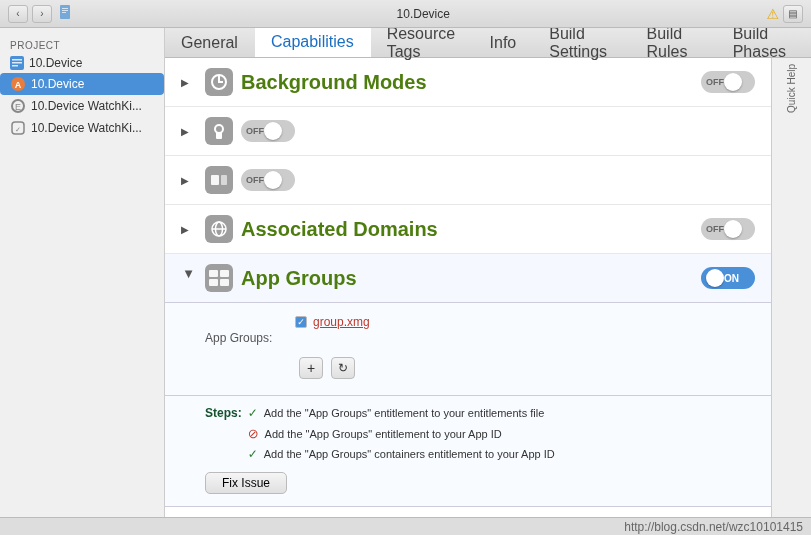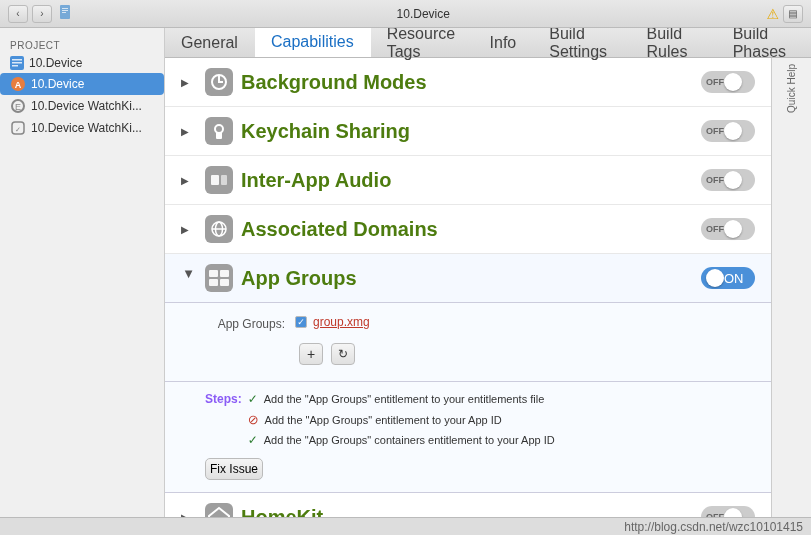--- a/index.html
+++ b/index.html
@@ -44,34 +44,34 @@
     .cap-icon { width: 28px; height: 28px; flex-shrink: 0; margin: 0 8px; display: flex; align-items: center; justify-content: center; }
     .cap-title { flex: 1; font-size: 20px; font-weight: 600; color: #4d7c0f; }
     .toggle { width: 54px; height: 22px; border-radius: 11px; display: flex; align-items: center; justify-content: flex-start; padding: 0 5px; font-size: 10px; font-weight: 700; flex-shrink: 0; cursor: pointer; }
     .toggle.off { background: #ccc; color: #666; }
     .toggle.on { background: #4a90d9; color: white; }
     .toggle-knob { width: 18px; height: 18px; background: white; border-radius: 50%; box-shadow: 0 1px 2px rgba(0,0,0,0.3); }
 
     
     .app-groups-content { padding: 12px 40px 16px; border-bottom: 1px solid #ccd; background: #f8fbff; }
     .app-groups-row { display: flex; align-items: flex-start; margin-bottom: 12px; }
-    .ag-label { width: 90px; text-align: right; font-size: 12px; color: #555; padding-right: 10px; padding-top: 2px; flex-shrink: 0; }
+    .ag-label { width: 90px; font-size: 12px; color: #555; padding-right: 10px; padding-top: 2px; flex-shrink: 0; margin-top: 14px; }
     .ag-list { flex: 1; }
     .ag-item { display: flex; align-items: center; gap: 6px; font-size: 12px; }
     .ag-checkbox { width: 12px; height: 12px; border: 1px solid #bbb; border-radius: 2px; background: #4a90d9; display: flex; align-items: center; justify-content: center; }
     .ag-check { color: white; font-size: 9px; }
     .ag-name { color: #c0392b; font-size: 12px; text-decoration: underline; }
     .ag-action-btn { width: 24px; height: 22px; background: linear-gradient(to bottom, #f5f5f5, #e0e0e0); border: 1px solid #bbb; border-radius: 4px; display: flex; align-items: center; justify-content: center; cursor: pointer; font-size: 14px; color: #333; }
 
     
     .steps-section { padding: 10px 40px 12px; background: #f8fbff; border-bottom: 1px solid #ccd; }
     .step-item { display: flex; align-items: center; gap: 6px; font-size: 11px; color: #333; margin-bottom: 3px; }
     .step-ok { color: #2e7d32; font-size: 12px; }
     .fix-btn-row { margin-top: 8px; display: flex; }
-    .fix-btn { background: linear-gradient(to bottom, #f5f5f5, #e0e0e0); border: 1px solid #bbb; border-radius: 5px; padding: 3px 4px; font-size: 12px; cursor: pointer; }
+    .fix-btn { background: linear-gradient(to bottom, #f5f5f5, #e0e0e0); border: 1px solid #bbb; border-radius: 5px; padding: 3px 16px; font-size: 12px; cursor: pointer; }
 
     
     .homekit-row { display: flex; align-items: center; padding: 10px 16px; min-height: 44px; }
 
     
     .quick-help { width: 40px; background: #f0f0f0; border-left: 1px solid #ccc; flex-shrink: 0; display: flex; align-items: flex-start; justify-content: center; padding-top: 6px; }
     .quick-help-label { font-size: 10px; color: #666; writing-mode: vertical-rl; transform: rotate(180deg); }
 
     
     .status-bar { height: 18px; background: #ddd; border-top: 1px solid #bbb; display: flex; align-items: center; justify-content: flex-end; padding: 0 8px; flex-shrink: 0; }
@@ -189,37 +189,35 @@
 
         <div class="capability-row">
           <span class="expand-arrow">▶</span>
           <span class="cap-icon">
             <svg width="28" height="28" viewBox="0 0 28 28">
               <rect width="28" height="28" rx="6" fill="#9e9e9e"></rect>
               <circle cx="14" cy="12" r="4" fill="none" stroke="white" stroke-width="2"></circle>
               <rect x="11" y="15" width="6" height="7" rx="1" fill="white"></rect>
             </svg>
           </span>
-          <span class="cap-title">Keychain Sharing</span>
           <div class="toggle off">
             <span style="font-size:9px;font-weight:700;color:#666">OFF</span>
             <div class="toggle-knob"></div>
           </div>
         </div>
 
         <div class="capability-row">
           <span class="expand-arrow">▶</span>
           <span class="cap-icon">
             <svg width="28" height="28" viewBox="0 0 28 28">
               <rect width="28" height="28" rx="6" fill="#9e9e9e"></rect>
               <rect x="6" y="9" width="8" height="10" rx="1" fill="white" opacity="0.9"></rect>
               <rect x="16" y="9" width="6" height="10" rx="1" fill="white" opacity="0.6"></rect>
             </svg>
           </span>
-          <span class="cap-title">Inter-App Audio</span>
           <div class="toggle off">
             <span style="font-size:9px;font-weight:700;color:#666">OFF</span>
             <div class="toggle-knob"></div>
           </div>
         </div>
 
         <div class="capability-row">
           <span class="expand-arrow">▶</span>
           <span class="cap-icon">
             <svg width="28" height="28" viewBox="0 0 28 28">
@@ -243,21 +241,21 @@
               <rect width="28" height="28" rx="6" fill="#9e9e9e"></rect>
               <rect x="4" y="6" width="9" height="7" rx="1" fill="white" opacity="0.9"></rect>
               <rect x="15" y="6" width="9" height="7" rx="1" fill="white" opacity="0.9"></rect>
               <rect x="4" y="15" width="9" height="7" rx="1" fill="white" opacity="0.9"></rect>
               <rect x="15" y="15" width="9" height="7" rx="1" fill="white" opacity="0.9"></rect>
             </svg>
           </span>
           <span class="cap-title">App Groups</span>
           <div class="toggle on">
             <div class="toggle-knob"></div>
-            <span style="font-size:13px;font-weight:400;color:white;">ON</span>
+            <span style="font-size:10px;font-weight:700;color:white;">ON</span>
           </div>
         </div>
 
         <div class="app-groups-content">
           <div class="app-groups-row">
             <span class="ag-label">App Groups:</span>
             <div class="ag-list">
               <div class="ag-item">
                 <div class="ag-checkbox">
                   <span class="ag-check">✓</span>
@@ -268,21 +266,21 @@
           </div>
 
           <div style="display:flex; gap:8px; margin-left: 94px;">
             <div class="ag-action-btn">+</div>
             <div class="ag-action-btn" style="font-size:12px;">↻</div>
           </div>
         </div>
 
         <div class="steps-section">
           <div style="display:flex; gap:6px; align-items:flex-start; margin-bottom: 4px;">
-            <span style="font-size:12px; color:#8b5cf6; font-weight:600; flex-shrink:0;">Steps:</span>
+            <span style="font-size:12px; color:#14532d; font-weight:600; flex-shrink:0;">Steps:</span>
             <div style="display:flex; flex-direction:column; gap:3px;">
               <div class="step-item">
                 <span class="step-ok">✓</span>
                 <span>Add the "App Groups" entitlement to your entitlements file</span>
               </div>
               <div class="step-item">
                 <span style="color:#c0392b; font-size:13px;">⊘</span>
                 <span>Add the "App Groups" entitlement to your App ID</span>
               </div>
               <div class="step-item">

